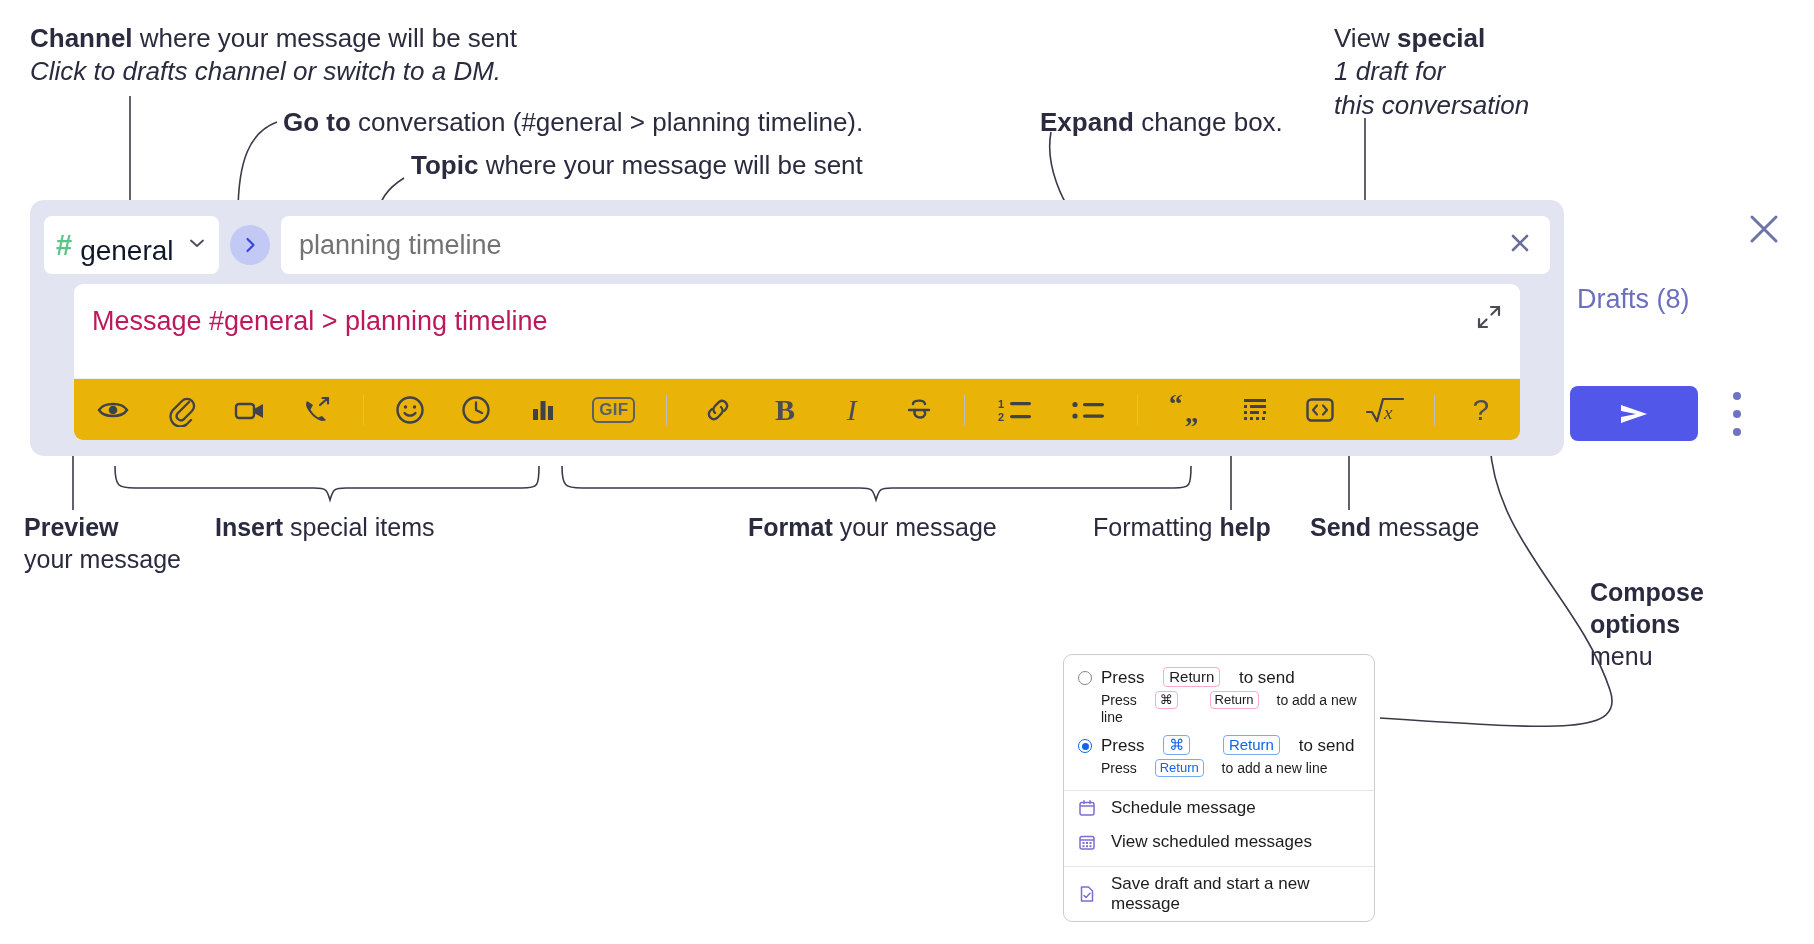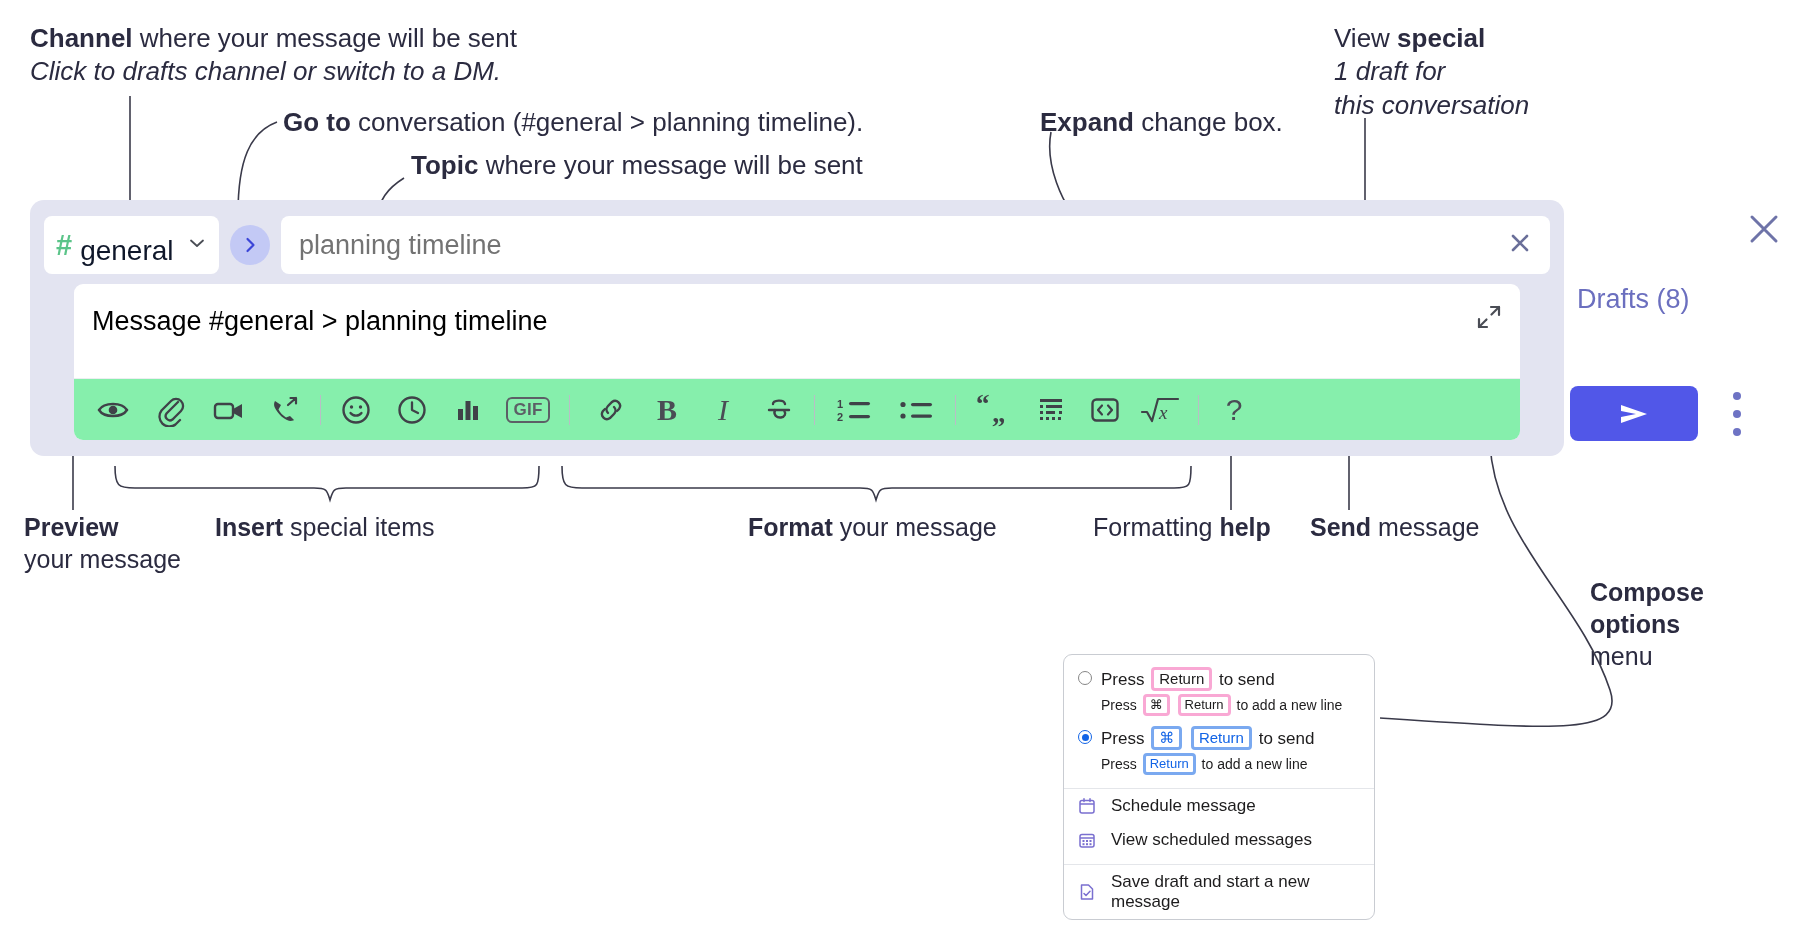--- a/index.html
+++ b/index.html
@@ -60,28 +60,28 @@
     flex:1 1 auto; height:58px; background:#ffffff; border-radius:8px;
     display:flex; align-items:center; padding:0 14px 0 18px; min-width:0;
   }
   .topic-value { font-size:27px; color:#737373; flex:1 1 auto; }
 
   #msgbox {
     position:absolute; left:44px; top:84px; right:44px; height:156px;
     background:#ffffff; border-radius:9px; overflow:hidden;
   }
   #msg-placeholder {
-    position:absolute; left:18px; top:22px; font-size:27px; color:#000000;
+    position:absolute; left:18px; top:22px; font-size:27px; color:#be185d;
   }
   #expand-btn { position:absolute; right:16px; top:18px; }
 
   #toolbar {
     position:absolute; left:0; right:0; bottom:0; height:62px;
-    background:#86efac; border-top:1px solid #eceef1;
-    display:flex; align-items:center; padding:0 14px; gap:0;
+    background:#eab308; border-top:1px solid #eceef1;
+    display:flex; align-items:center; padding:0 14px; gap:0;justify-content:space-between;
   }
   .tb { width:50px; height:50px; display:flex; align-items:center; justify-content:center; flex:0 0 auto; }
   .tb svg, .tb span { display:block; }
   .tb-sep { width:1px; height:30px; background:#b9bdc6; margin:0 10px; flex:0 0 auto; }
   .gifbox {
     border:2.5px solid #5c5f66; border-radius:6px; padding:1px 5px;
     font-size:17px; font-weight:700; color:#5c5f66; letter-spacing:.3px;
   }
   .bold-g  { font-size:30px; font-weight:700; color:#4a4d55; font-family:"Liberation Serif", serif; }
   .ital-g  { font-size:30px; font-style:italic; color:#4a4d55; font-family:"Liberation Serif", serif; }
@@ -111,22 +111,22 @@
     margin:4px 9px 0 0; flex:0 0 auto; background:#fff;
   }
   .radio.on { border-color:#1264e6; background:#fff; position:relative; }
   .radio.on::after {
     content:""; position:absolute; left:2.7px; top:2.7px; width:7px; height:7px;
     border-radius:50%; background:#1264e6;
   }
   .mline { font-size:17px; }
   .msub  { font-size:14px; color:#1d1c1d; padding:3px 14px 6px 37px; }
   .key {
-    display:inline-block; border:3px solid #f9a8d4; border-radius:4px;
-    padding:0 5px; margin:0 2px; font-size:15px; line-height:18px; color:#1d1c1d;
+    display:inline-block; border:1px solid #f9a8d4; border-radius:4px;
+    padding:0 5px; margin:0 14px; font-size:15px; line-height:18px; color:#1d1c1d;
     background:#fff; vertical-align:1px;
   }
   .key.sm { font-size:13px; line-height:16px; padding:0 4px; }
   .key.blue { border-color:#7aa9f0; color:#1264e6; }
   .mdiv { height:1px; background:#e4e6ea; margin:7px 0 0 0; }
   .mitem { display:flex; align-items:center; gap:15px; padding:7px 14px; font-size:17px; }
   .mico { width:18px; height:18px; flex:0 0 auto; }
 </style>
 </head>
 <body>

